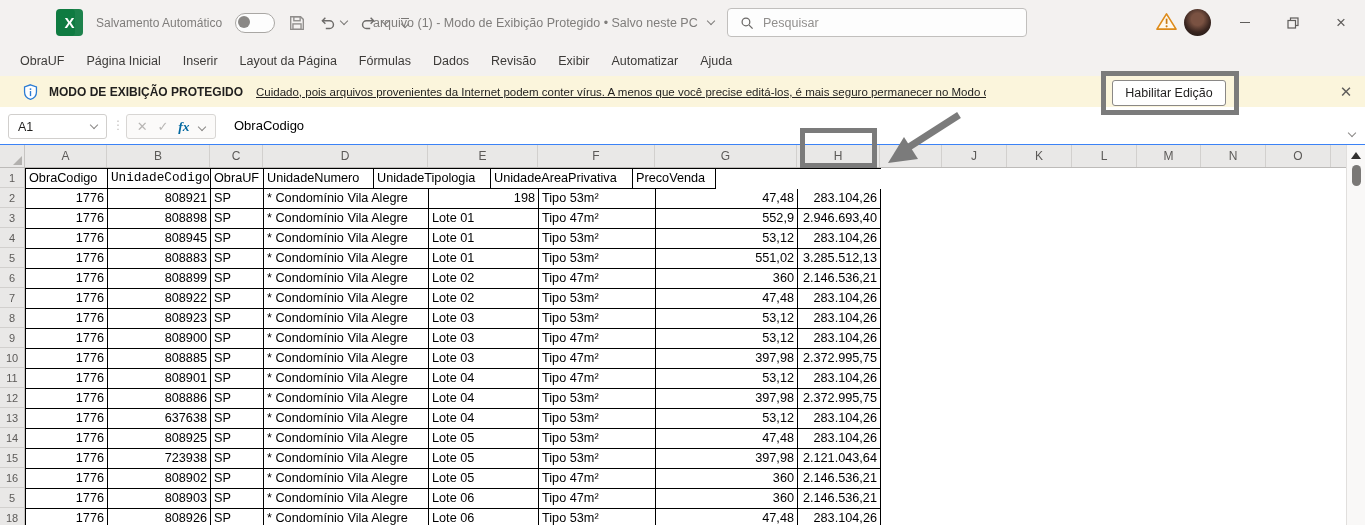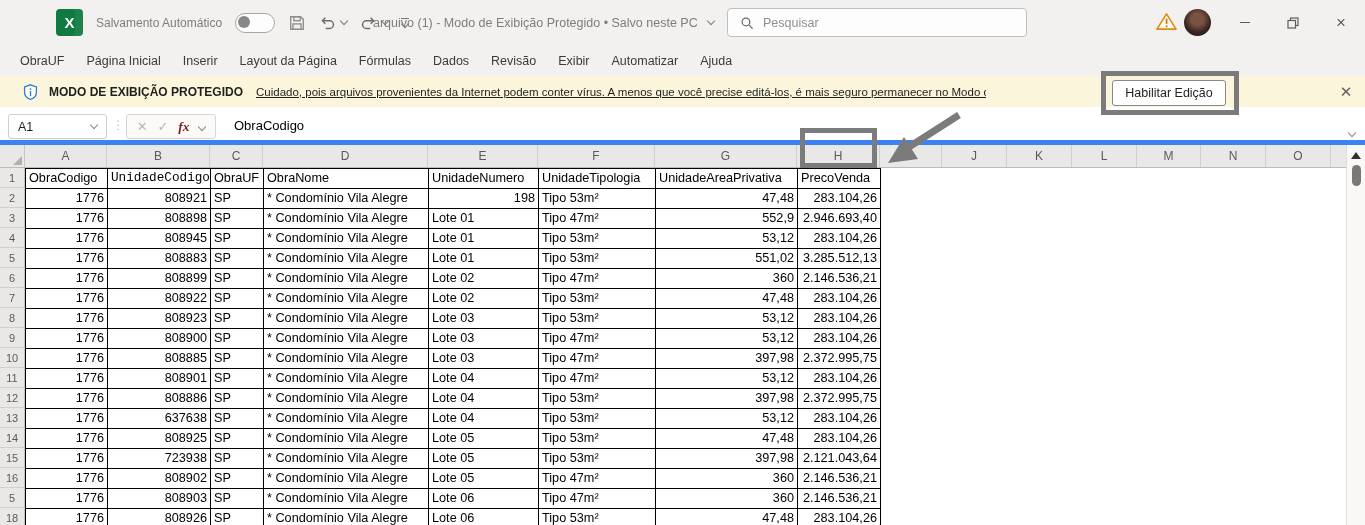--- a/index.html
+++ b/index.html
@@ -43,28 +43,28 @@
   .banner-msg{font-size:11.5px;color:#201f1e;text-decoration:underline;white-space:nowrap;max-width:730px;overflow:hidden;}
   .banner-close{position:absolute;left:1331px;top:0;width:30px;height:31px;display:flex;align-items:center;justify-content:center;
                 color:#5f5d5b;font-size:15px;}
   .enable-btn{position:absolute;left:1112px;top:80px;width:114px;height:26px;background:#fff;border:1px solid #8a8886;border-radius:3px;
               display:flex;align-items:center;justify-content:center;font-size:12.5px;color:#201f1e;z-index:41;box-sizing:border-box;}
   .annot-box{position:absolute;border:5px solid #7b7b7b;box-sizing:border-box;z-index:40;background:transparent;}
   .annot-btn{left:1101px;top:71px;width:138px;height:44px;}
   .annot-col{left:800px;top:128px;width:77px;height:40px;}
 
   
-  .formulabar{position:absolute;left:0;top:107px;width:1365px;height:38px;background:#fff;border-bottom:5px solid #3b82f6;box-sizing:border-box;}
+  .formulabar{position:absolute;left:0;top:107px;width:1365px;height:38px;background:#fff;border-bottom:1px solid #3b82f6;box-sizing:border-box;}
   .name-box{position:absolute;left:8px;top:7px;width:99px;height:25px;border:1px solid #d1cfcd;border-radius:3px;display:flex;
             align-items:center;padding:0 9px;font-size:12.5px;color:#201f1e;box-sizing:border-box;justify-content:space-between;}
   .fb-dots{position:absolute;left:112px;top:11px;color:#c4c2c0;font-size:12px;letter-spacing:0;}
   .fb-group{position:absolute;left:126px;top:7px;width:90px;height:25px;border:1px solid #d8d6d4;border-radius:3px;background:#fbfaf9;
             display:flex;align-items:center;justify-content:space-around;box-sizing:border-box;padding:0 5px;}
   .fb-x,.fb-check{font-size:13px;color:#b8b6b4;}
-  .fb-fx{font-size:13.5px;color:#7f1d1d;font-family:"Liberation Serif",serif;font-style:italic;font-weight:bold;}
+  .fb-fx{font-size:13.5px;color:#0369a1;font-family:"Liberation Serif",serif;font-style:italic;font-weight:bold;}
   .fb-formula{position:absolute;left:234px;top:0;height:37px;display:flex;align-items:center;font-size:13px;color:#000;}
   .fb-end-chev{position:absolute;left:1346px;top:15px;}
   .fb-end-chev .chev{border-color:#8a8886;}
 
   
   .headers-strip{position:absolute;left:0;top:145px;width:1346px;height:23px;background:#e9e8e7;display:flex;
                  border-bottom:1px solid #bdbbb9;box-sizing:border-box;}
   .corner{width:25px;height:100%;border-right:1px solid #c6c4c2;box-sizing:border-box;position:relative;flex:none;}
   .corner::after{content:"";position:absolute;right:2px;bottom:2px;width:0;height:0;
                  border-style:solid;border-width:0 0 9px 9px;border-color:transparent transparent #b2b0ae transparent;}
@@ -248,21 +248,20 @@
       <div class="rowh">16</div>
       <div class="rowh">5</div>
       <div class="rowh">18</div>
     </div>
 
   <div class="data-table">
       <div class="trow">
         <div class="tcell" style="width: 82px;">ObraCodigo</div>
         <div class="tcell" style="width: 103px; font-family: Liberation Mono, monospace;">UnidadeCodigo</div>
         <div class="tcell" style="width: 53px;">ObraUF</div>
-        <div class="tcell" style="width: 165px;">ObraNome</div>
         <div class="tcell" style="width: 110px;">UnidadeNumero</div>
         <div class="tcell" style="width: 117px;">UnidadeTipologia</div>
         <div class="tcell" style="width: 142px;">UnidadeAreaPrivativa</div>
         <div class="tcell" style="width: 83px;">PrecoVenda</div>
       </div>
       <div class="trow">
         <div class="tcell num" style="width: 82px;">1776</div>
         <div class="tcell num" style="width: 103px;">808921</div>
         <div class="tcell" style="width: 53px;">SP</div>
         <div class="tcell" style="width: 165px;">* Condomínio Vila Alegre</div>

